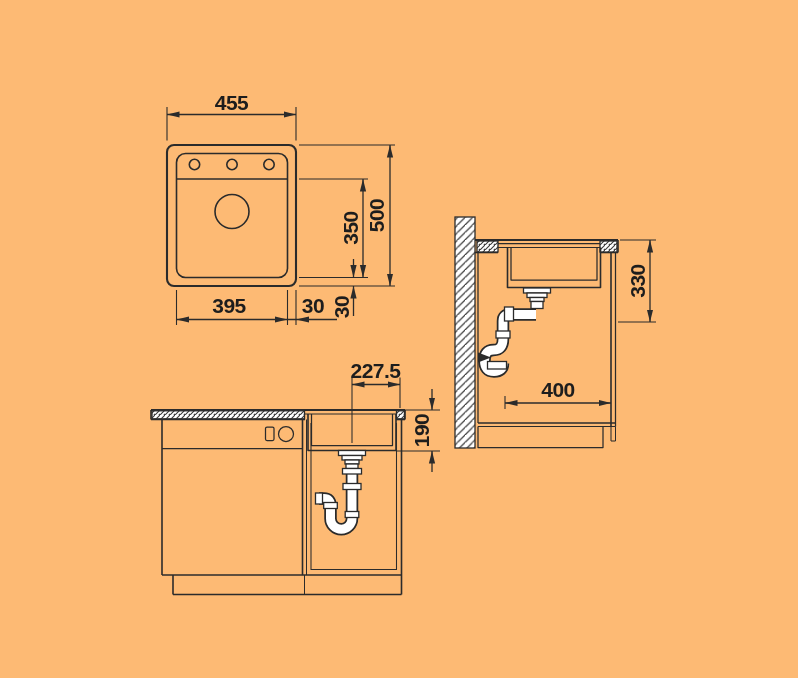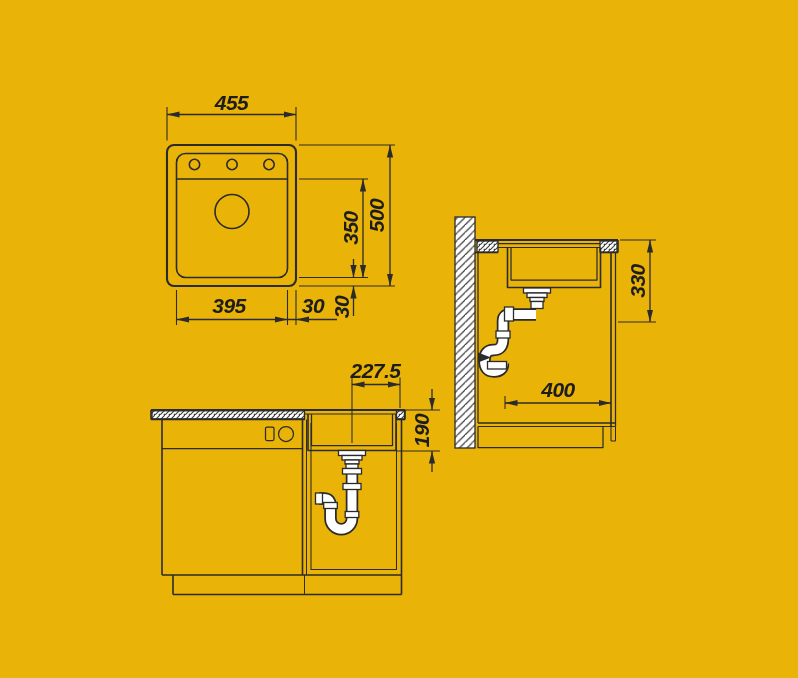--- a/index.html
+++ b/index.html
@@ -1,17 +1,17 @@
 <!DOCTYPE html>
 <html><head>
 <meta charset="utf-8">
 <style>
   html,body{margin:0;padding:0;background:#fff;}
-  .canvas{position:relative;width:798px;height:678px;background:#eab308;overflow:hidden;
-          font-family:"Liberation Sans",sans-serif;font-style:italic;}
+  .canvas{position:relative;width:798px;height:678px;background:#fdba74;overflow:hidden;
+          font-family:"Liberation Sans",sans-serif;}
   svg{position:absolute;left:0;top:0;}
   svg text{font-family:"Liberation Sans",sans-serif;font-weight:700;font-size:21px;
            fill:#1d1d1d;letter-spacing:-0.5px;}
   .main{stroke:#2b2b2b;stroke-width:2.1;fill:none;stroke-linejoin:round;}
   .med {stroke:#2b2b2b;stroke-width:1.6;fill:none;stroke-linejoin:round;}
   .thin{stroke:#2b2b2b;stroke-width:1.25;fill:none;stroke-linejoin:round;}
   .hair{stroke:#2b2b2b;stroke-width:1.05;fill:none;}
   .dim {stroke:#2b2b2b;stroke-width:1.3;fill:none;}
   .ext {stroke:#2b2b2b;stroke-width:1.1;fill:none;}
   .pipe-o{stroke:#2b2b2b;stroke-width:12.5;fill:none;stroke-linecap:butt;}

